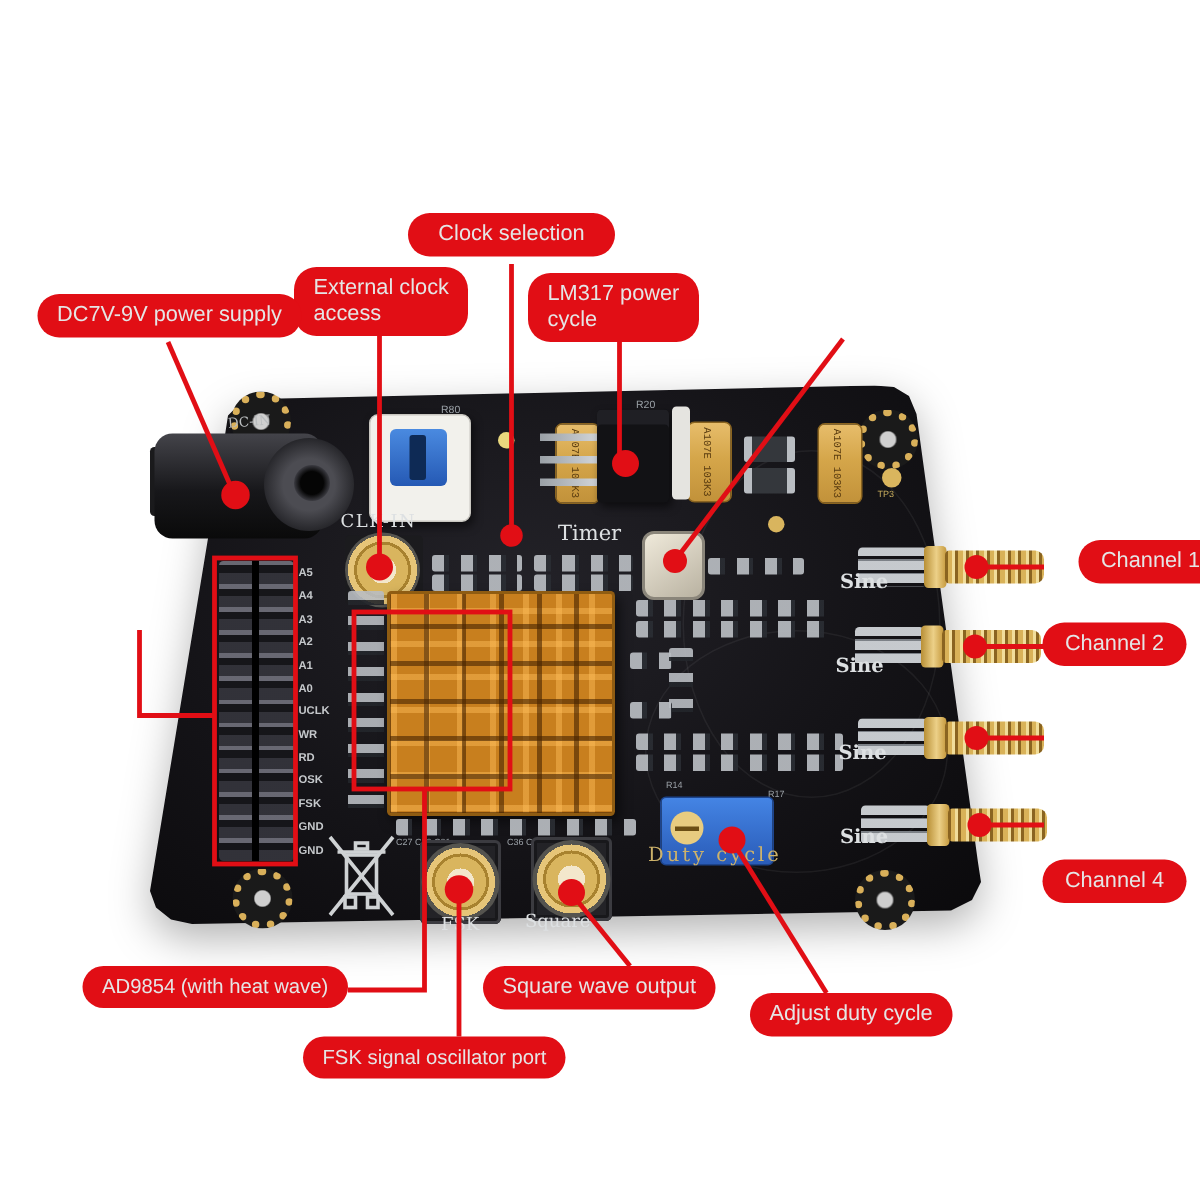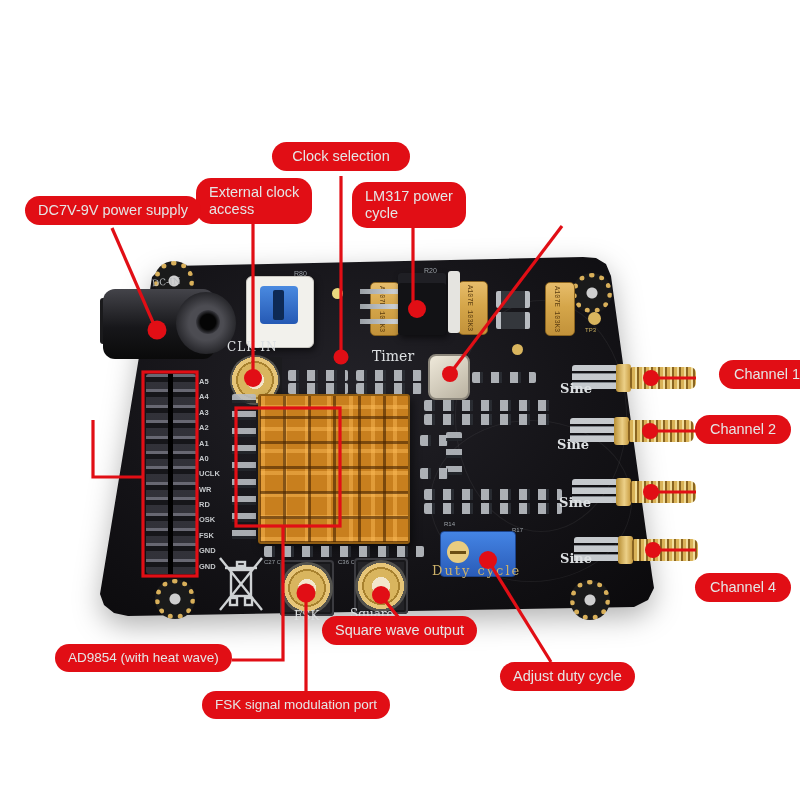--- a/index.html
+++ b/index.html
@@ -267,17 +267,17 @@
   <div class="pill center" style="left:272px;top:142px;min-width:112px;">Clock selection</div>
   <div class="pill" style="left:196px;top:178px;">External clock
 access</div>
   <div class="pill" style="left:352px;top:182px;">LM317 power
 cycle</div>
   <div class="pill center" style="left:25px;top:196px;">DC7V-9V power supply</div>
   <div class="pill center" style="left:695px;top:360px;min-width:70px;margin-left:24px;">Channel 1</div>
   <div class="pill center" style="left:695px;top:415px;min-width:70px;">Channel 2</div>
   <div class="pill center" style="left:695px;top:533px;min-width:70px;margin-top:40px;">Channel 4</div>
   <div class="pill center small" style="left:55px;top:644px;">AD9854 (with heat wave)</div>
-  <div class="pill center" style="left:322px;top:616px;">Square wave output</div>
+  <div class="pill center" style="left:322px;top:644px;">Square wave output</div>
   <div class="pill center" style="left:500px;top:662px;">Adjust duty cycle</div>
-  <div class="pill center small" style="left:202px;top:691px;">FSK signal modulation port</div>
+  <div class="pill center small" style="left:202px;top:691px;">FSK signal oscillator port</div>
 
 </div>
 
 </body></html>

